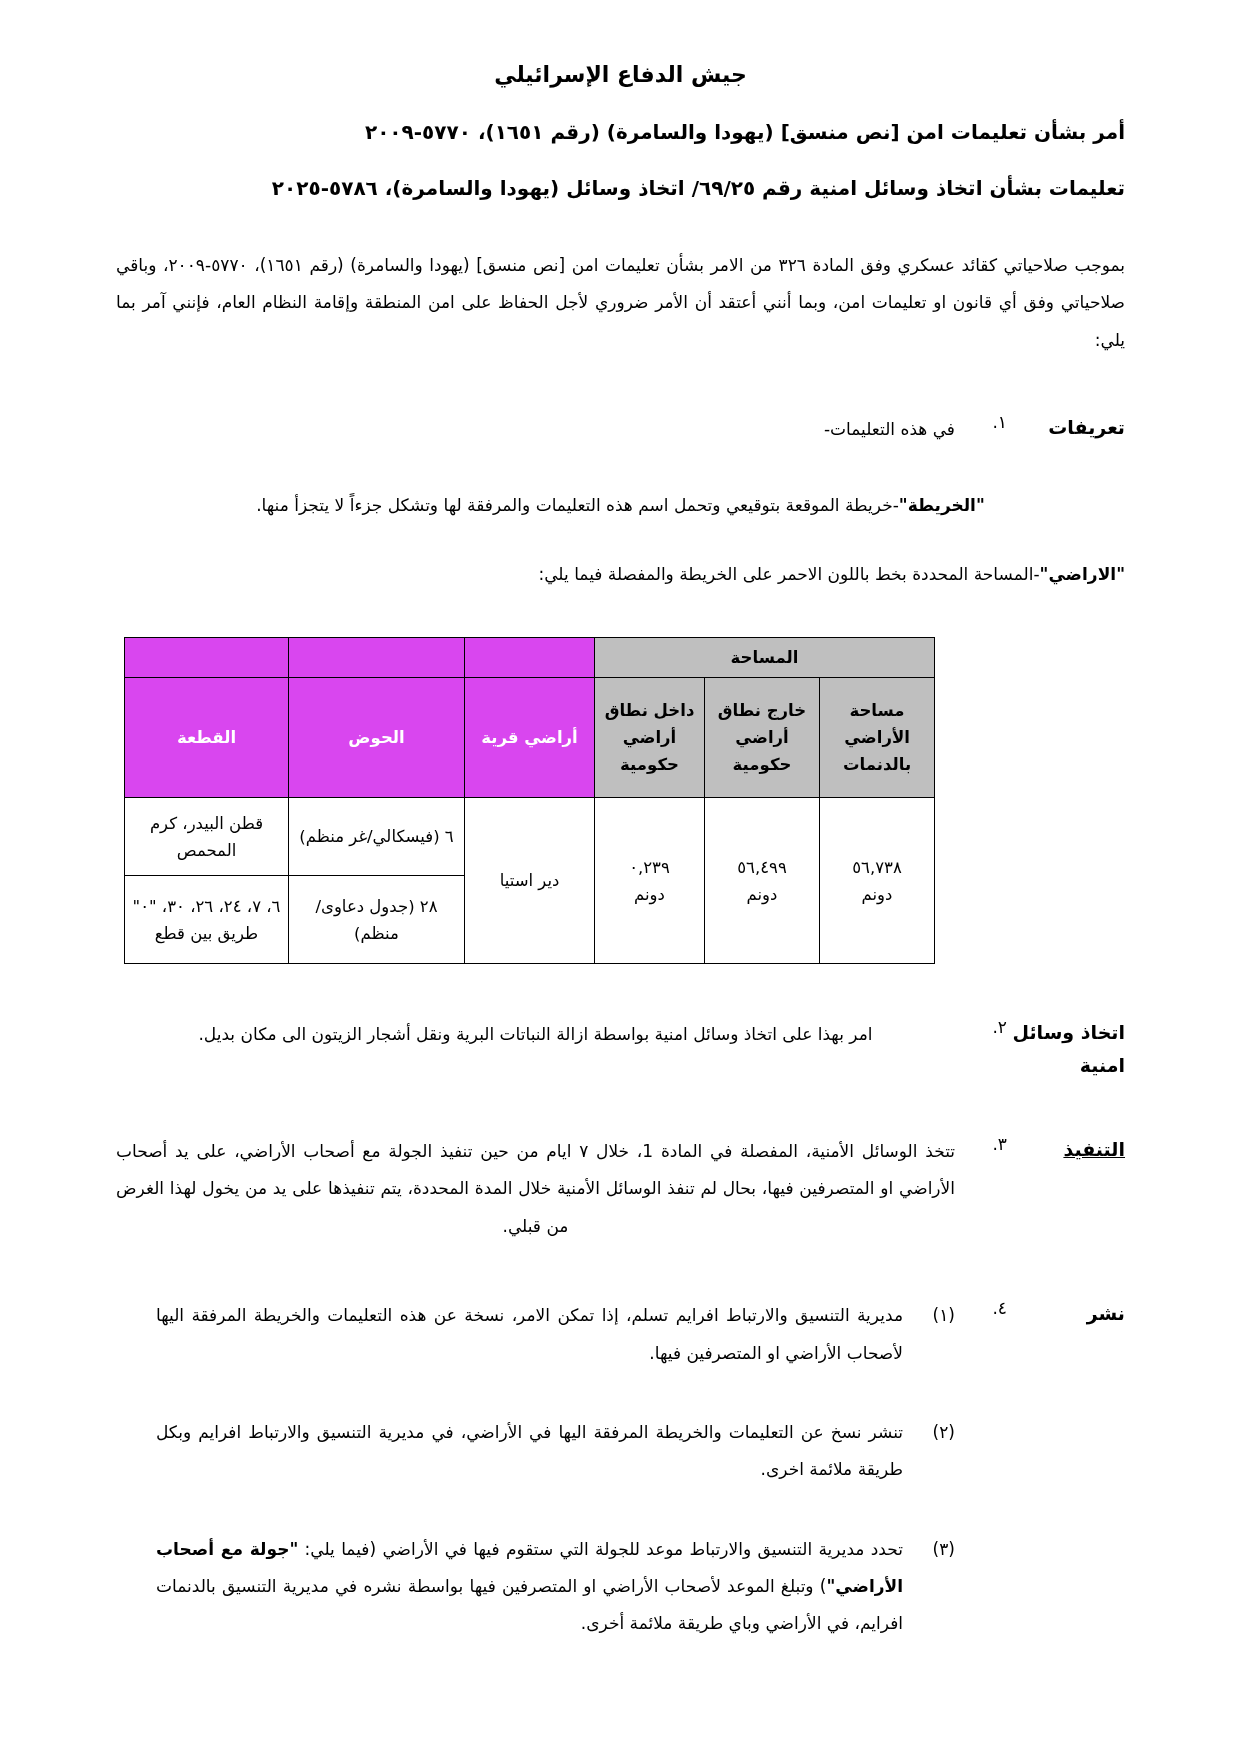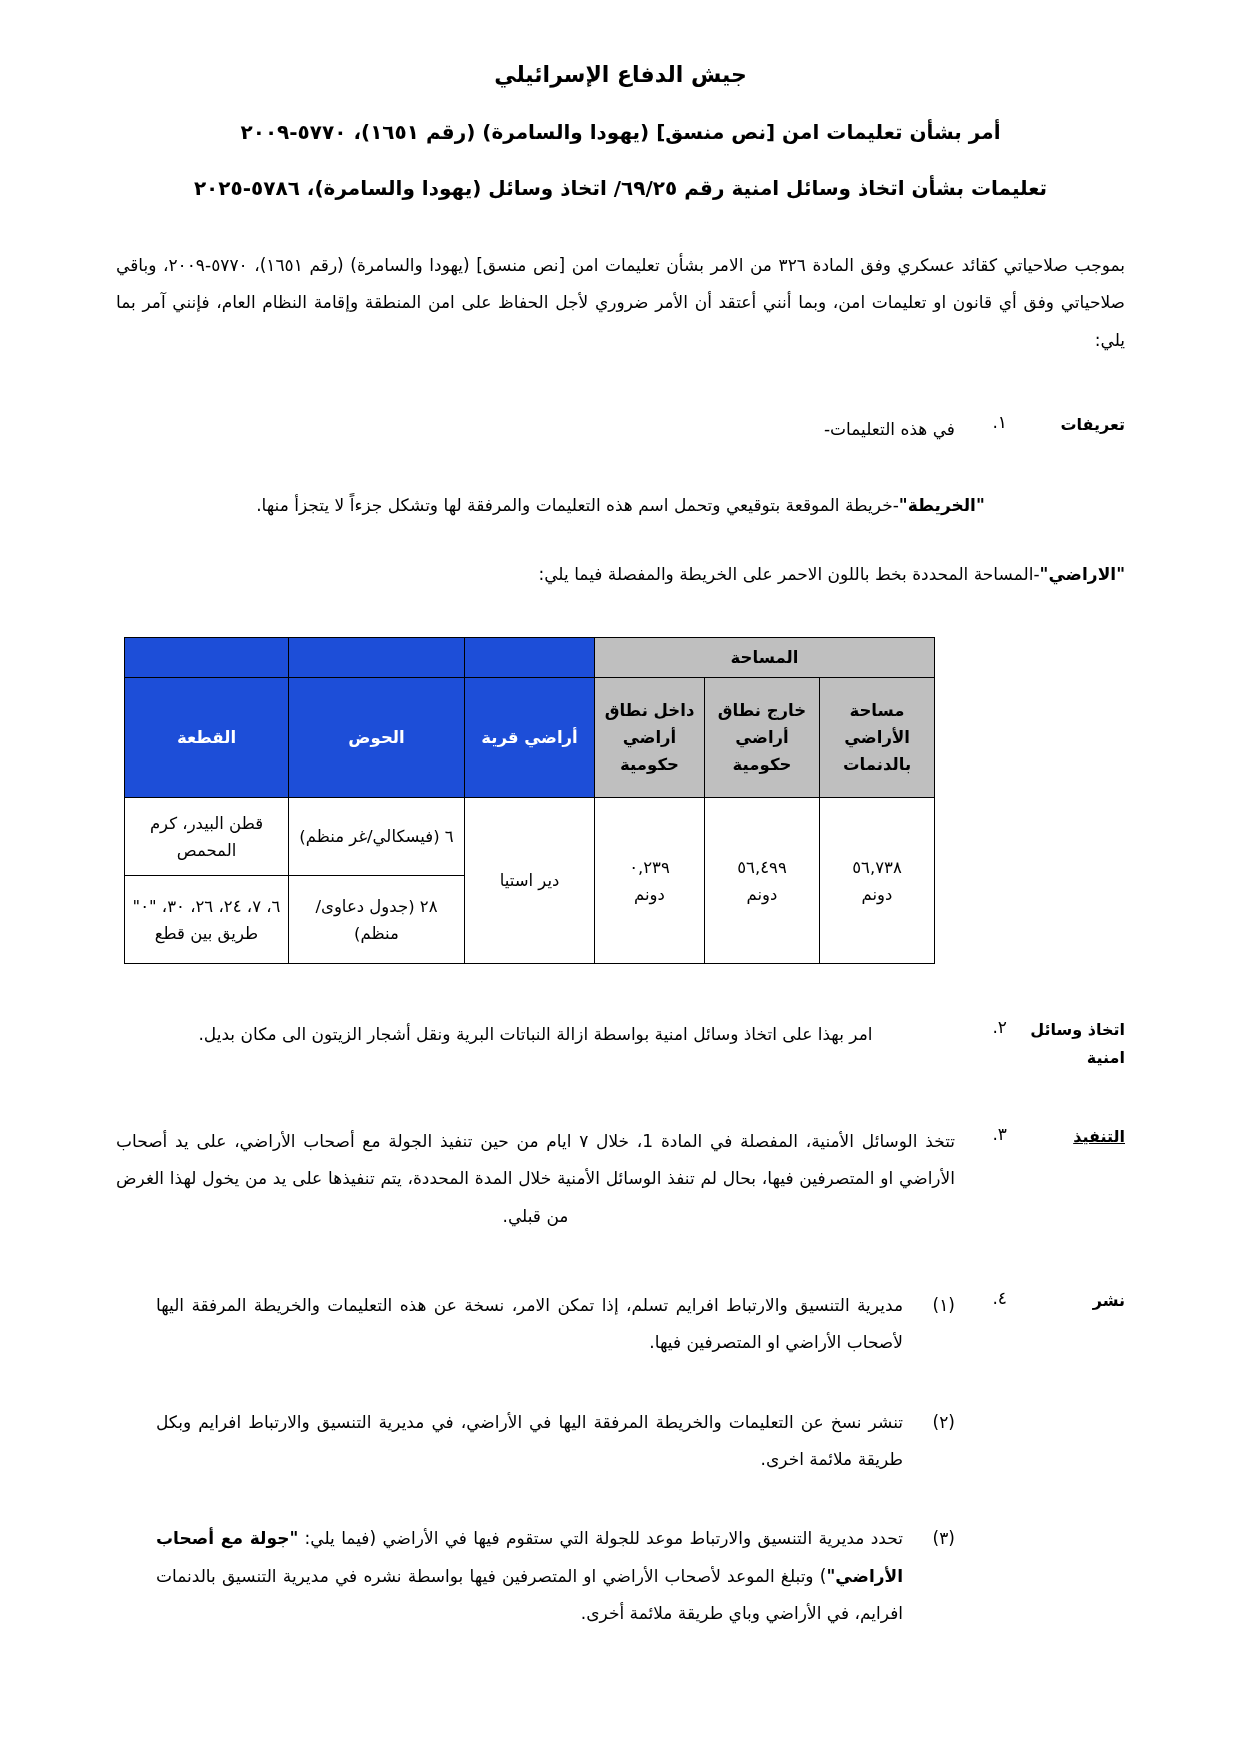--- a/index.html
+++ b/index.html
@@ -18,42 +18,42 @@
     padding: 62px 116px 48px 116px;
     box-sizing: border-box;
   }
   .h1 {
     text-align: center;
     font-weight: bold;
     font-size: 22px;
     margin: 0 0 30px 0;
   }
   .h2 {
-    text-align: center;
+    text-align: right;
     font-weight: bold;
     font-size: 20px;
     line-height: 1.5;
     margin: 12px 0 26px 0;
   }
   .preamble {
     font-size: 17px;
     line-height: 2.2;
     text-align: justify;
     text-align-last: right;
     margin: 44px 0 0 0;
   }
   .section {
     display: grid;
     grid-template-columns: 118px 52px 1fr;
     margin-top: 52px;
     font-size: 17px;
   }
   .sec-label {
     font-weight: bold;
-    font-size: 16px;
+    font-size: 19px;
     line-height: 1.7;
   }
   .sec-label.u { text-decoration: underline; }
   .sec-num { padding-top: 1px; }
   .sec-body { line-height: 2.2; }
   .center-last { text-align: justify; text-align-last: center; }
   .right-last  { text-align: justify; text-align-last: right; }
   .def-par {
     font-size: 17px;
     line-height: 2.2;
@@ -77,21 +77,21 @@
     border: 1px solid #000;
     text-align: center;
     vertical-align: middle;
     font-size: 16.5px;
     line-height: 1.65;
     padding: 5px 6px;
     box-sizing: border-box;
     overflow: hidden;
   }
   td.hdr-black {
-    background: #1d4ed8;
+    background: #d946ef;
     color: #fff;
     font-weight: bold;
     border-color: #8a8a8a;
   }
   td.hdr-gray {
     background: #bfbfbf;
     color: #000;
     font-weight: bold;
   }
   tr.hr1 td { height: 40px; }

